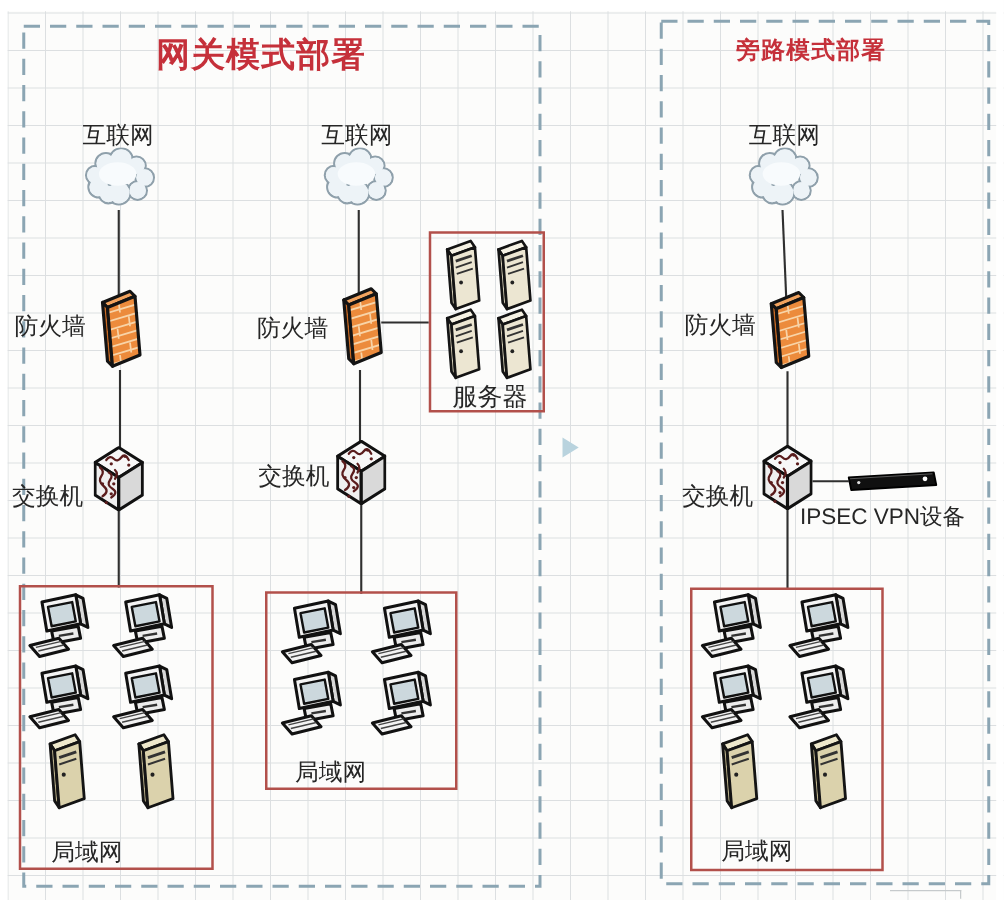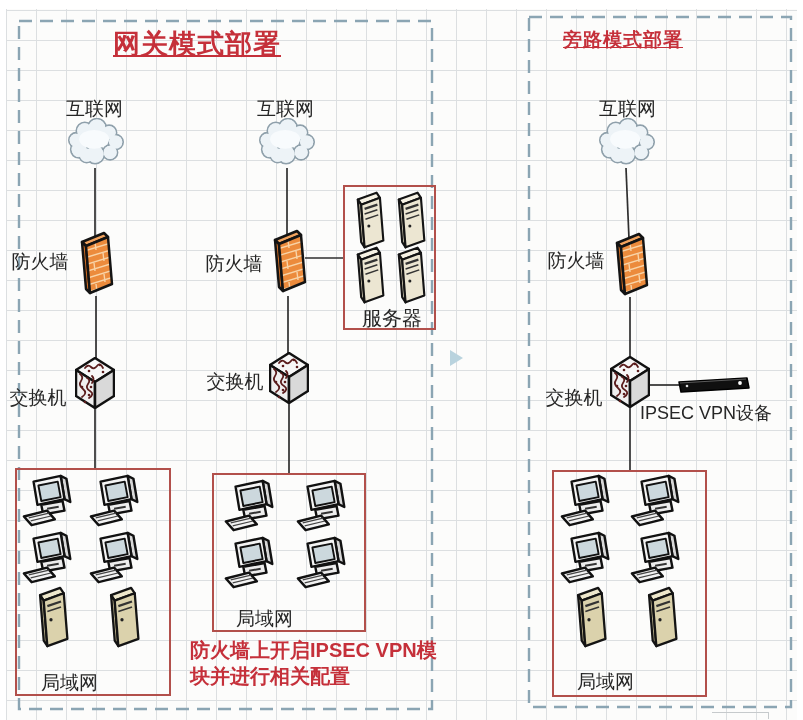--- a/index.html
+++ b/index.html
@@ -8,21 +8,21 @@
     background-color:#fcfcfb;
     background-image:
       linear-gradient(to right,#dcdfe1 1px,transparent 1px),
       linear-gradient(to bottom,#dcdfe1 1px,transparent 1px);
     background-size:30px 30px;
     background-position:6px 10px;
     font-family:"Liberation Sans",sans-serif;
   }
   .overlay-svg{position:absolute;left:0;top:0;width:803px;height:720px;pointer-events:none;}
   .redbox{position:absolute;border:2px solid #b2504b;background:transparent;}
-  .panel-title{position:absolute;color:#c5303a;font-weight:bold;letter-spacing:1px;text-decoration:underline;}
+  .panel-title{position:absolute;color:#c5303a;font-weight:bold;text-align:center;letter-spacing:1px;}
   .node-label{position:absolute;color:#262626;font-size:19px;line-height:23px;white-space:nowrap;}
   .lbl-center{text-align:left;margin-top:11px;}
   .lbl-right{text-align:center;}
   .annotation{position:absolute;color:#c5303a;font-weight:bold;font-size:20px;line-height:26px;white-space:nowrap;}
   .icon{position:absolute;overflow:visible;}
   .flow-arrow{position:absolute;width:0;height:0;border-top:8px solid transparent;border-bottom:8px solid transparent;border-left:13px solid #b9d3de;}
   .edge-strip{position:absolute;background:#ffffff;}
   .corner-artifact{position:absolute;border-top:1.5px solid #c6cacc;border-right:1.5px solid #c6cacc;}
 </style>
 </head>
@@ -280,24 +280,20 @@
       <use href="#sym-computer"></use>
     </svg>
   <svg class="icon" style="left:570px;top:586px;width:38px;height:62px;">
       <use href="#sym-tower"></use>
     </svg>
   <svg class="icon" style="left:641px;top:586px;width:38px;height:62px;">
       <use href="#sym-tower"></use>
     </svg>
   <div class="node-label lbl-center" style="left:577px;top:659px;width:100px;">局域网</div>
 
-  <div class="annotation" style="left:190px;top:637px;">
-    <div>防火墙上开启IPSEC VPN模</div>
-    <div>块并进行相关配置</div>
-  </div>
 
   <div class="flow-arrow" style="left:450px;top:350px;"></div>
 
   <div class="edge-strip" style="left:0;top:0;width:803px;height:9px;"></div>
   <div class="edge-strip" style="left:0;top:0;width:6px;height:720px;"></div>
   <div class="edge-strip" style="left:797px;top:0;width:6px;height:720px;"></div>
 
   <div class="corner-artifact" style="left:712px;top:712px;width:56px;height:6px;"></div>
 
 </div>

